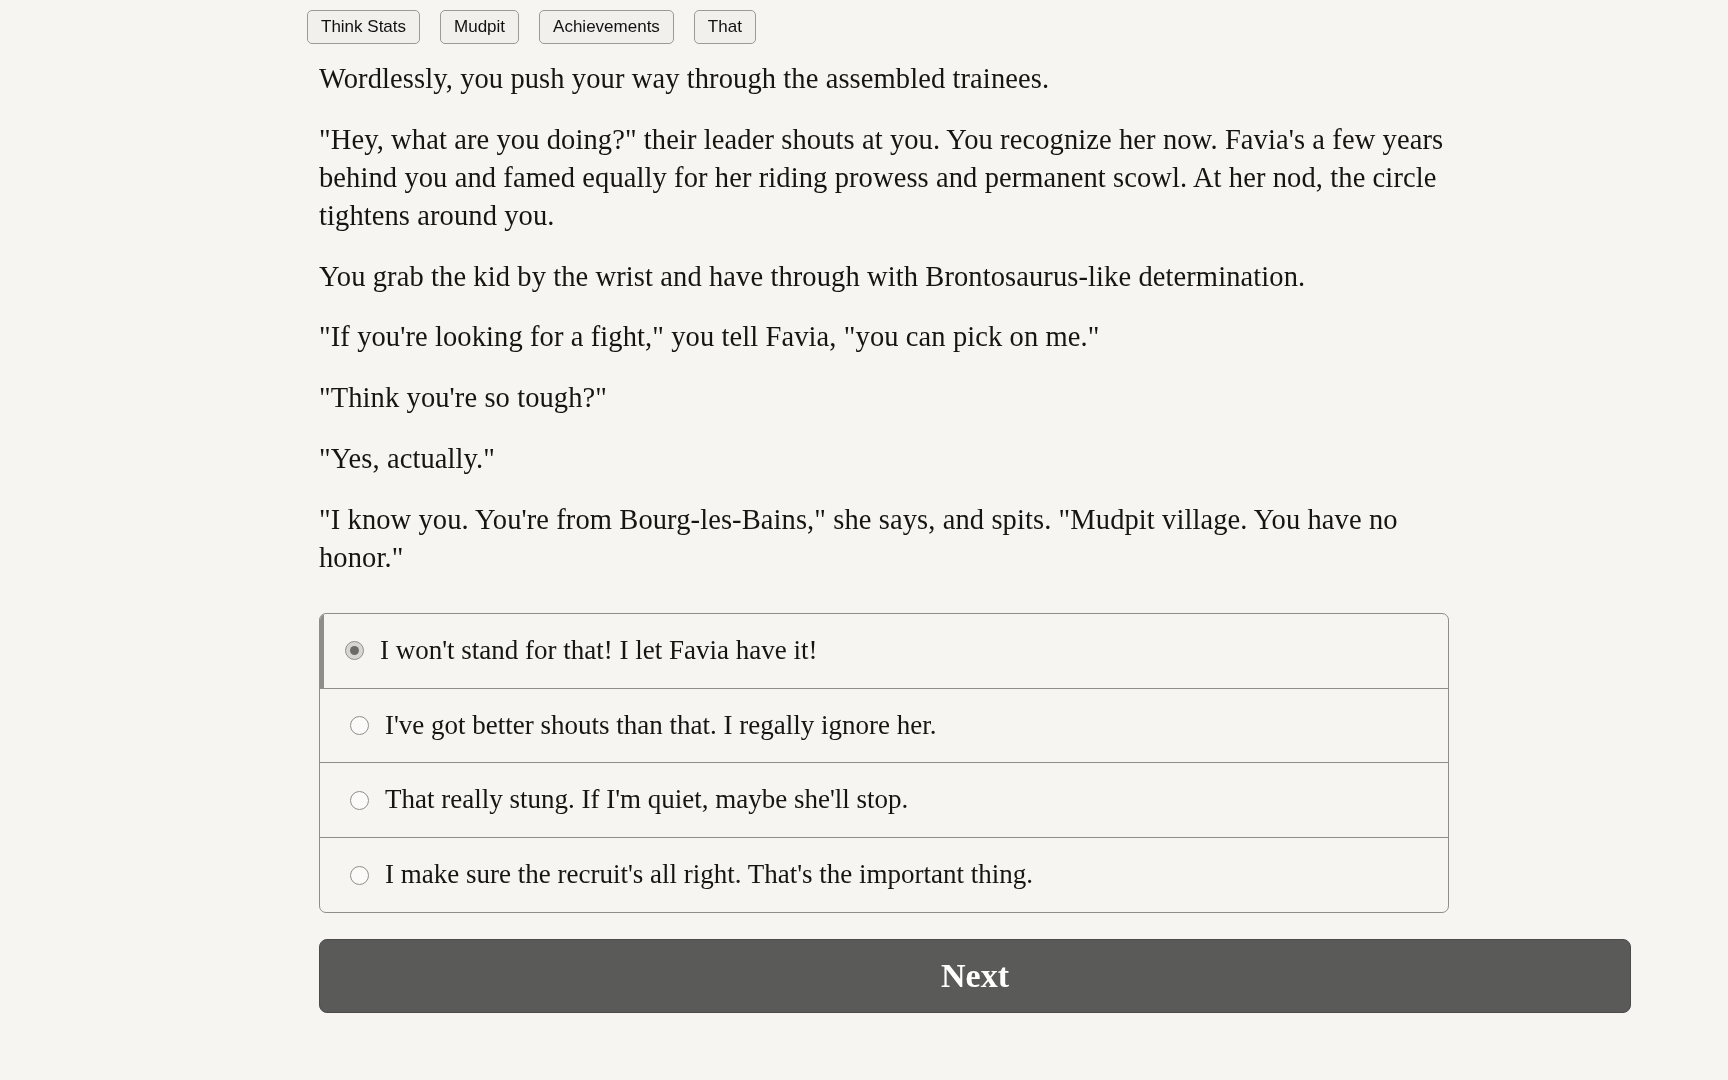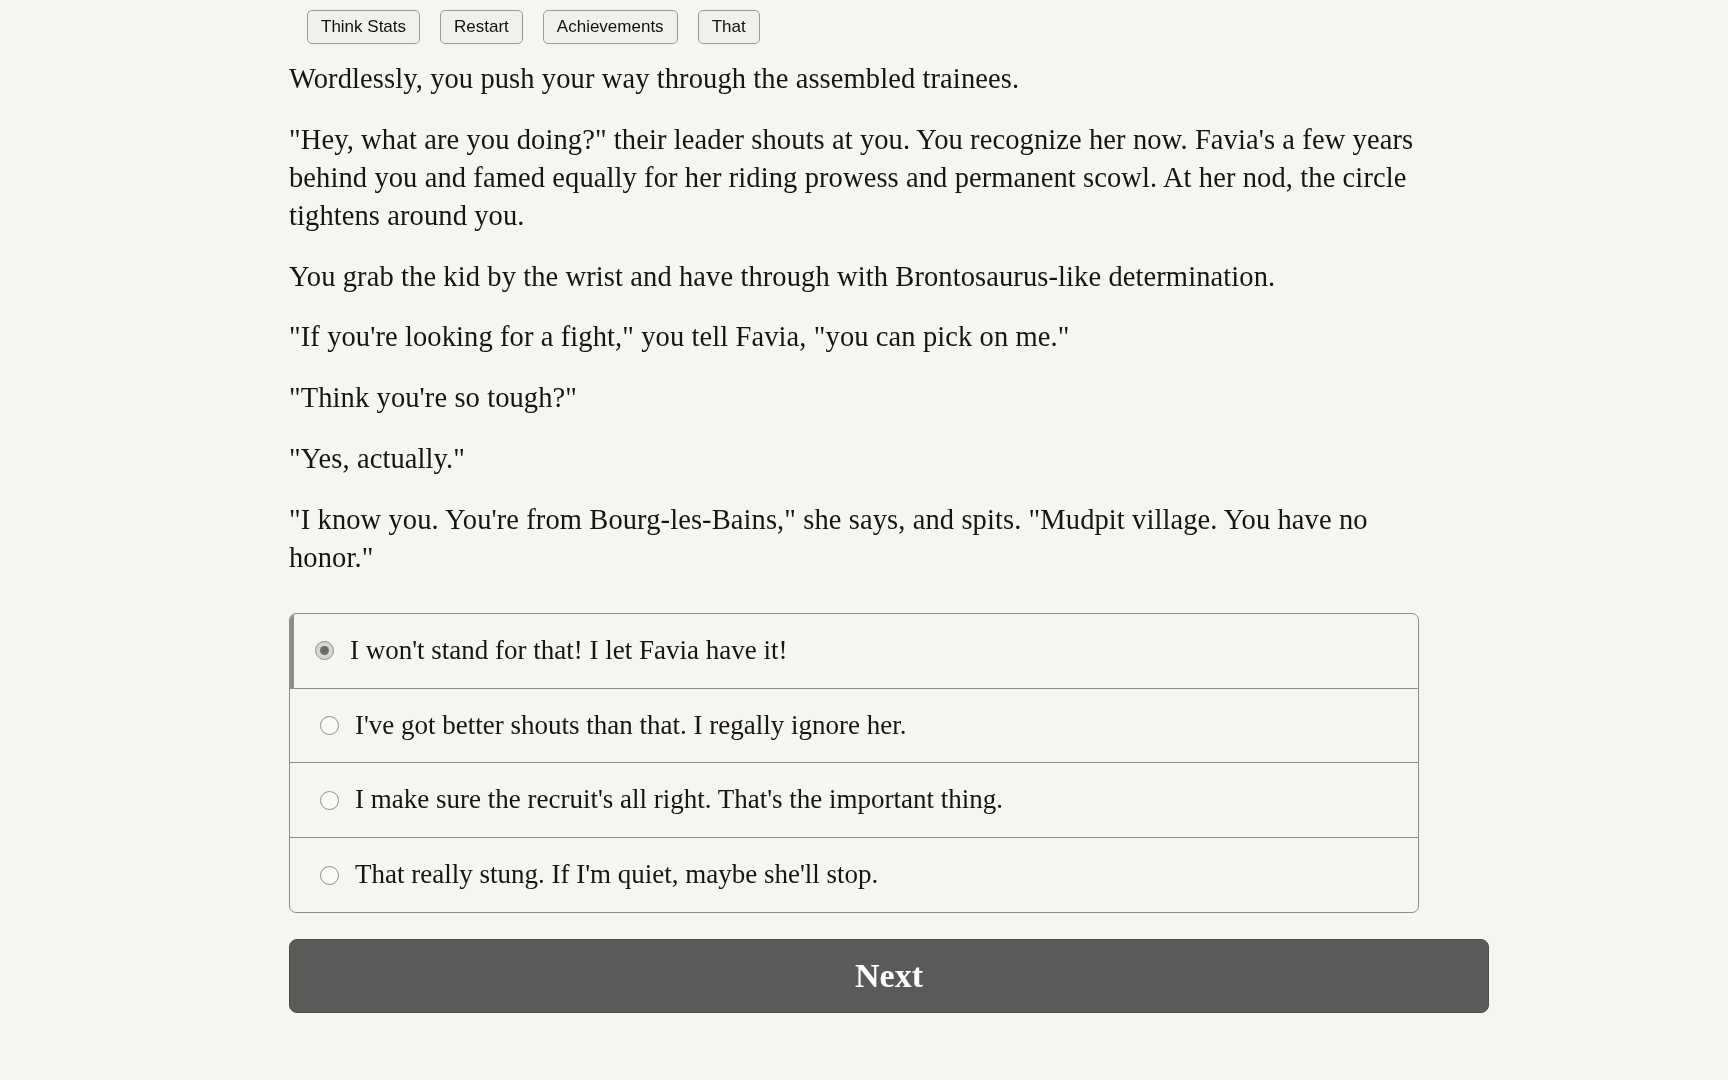--- a/index.html
+++ b/index.html
@@ -34,21 +34,21 @@
     line-height: 1;
     color: #111;
     background: #f2f0ec;
     border: 1px solid #9a9a96;
     border-radius: 5px;
     padding: 7px 13px 8px 13px;
     cursor: pointer;
   }
   .content {
     position: absolute;
-    left: 289px;
+    left: 319px;
     top: 60px;
     width: 1130px;
   }
   .story-p {
     font-size: 28.5px;
     line-height: 1.33;
     margin: 0 0 23px 0;
     color: #16150f;
     letter-spacing: 0.1px;
   }
@@ -100,21 +100,21 @@
     border-radius: 50%;
     background: #6b6b67;
   }
   .choice-label {
     font-size: 27px;
     line-height: 1.25;
     color: #16150f;
   }
   .next-button {
     margin-top: 26px;
-    width: 1200px;
+    width: 1312px;
     height: 74px;
     background: #5a5a58;
     border: 1px solid #4b4b49;
     border-radius: 8px;
     color: #ffffff;
     font-family: "Liberation Serif", serif;
     font-weight: bold;
     font-size: 34px;
     display: flex;
     align-items: center;
@@ -123,21 +123,21 @@
     box-sizing: border-box;
   }
 </style>
 </head>
 <body>
 
 <div class="page">
 
   <div class="toolbar">
     <button class="toolbar-button">Think Stats</button>
-    <button class="toolbar-button">Restart</button>
+    <button class="toolbar-button">Mudpit</button>
     <button class="toolbar-button">Achievements</button>
     <button class="toolbar-button">That</button>
   </div>
 
   <div class="content">
 
     <p class="story-p">Wordlessly, you push your way through the assembled trainees.</p>
     <p class="story-p">"Hey, what are you doing?" their leader shouts at you. You recognize her now. Favia's a few years behind you and famed equally for her riding prowess and permanent scowl. At her nod, the circle tightens around you.</p>
     <p class="story-p">You grab the kid by the wrist and have through with Brontosaurus-like determination.</p>
     <p class="story-p">"If you're looking for a fight," you tell Favia, "you can pick on me."</p>
@@ -152,26 +152,26 @@
         <span class="choice-label">I won't stand for that! I let Favia have it!</span>
       </div>
 
       <div class="choice">
         <span class="radio"></span>
         <span class="choice-label">I've got better shouts than that. I regally ignore her.</span>
       </div>
 
       <div class="choice">
         <span class="radio"></span>
-        <span class="choice-label">I make sure the recruit's all right. That's the important thing.</span>
+        <span class="choice-label">That really stung. If I'm quiet, maybe she'll stop.</span>
       </div>
 
       <div class="choice">
         <span class="radio"></span>
-        <span class="choice-label">That really stung. If I'm quiet, maybe she'll stop.</span>
+        <span class="choice-label">I make sure the recruit's all right. That's the important thing.</span>
       </div>
 
     </div>
 
     <div class="next-button">Next</div>
 
   </div>
 
 </div>
 

